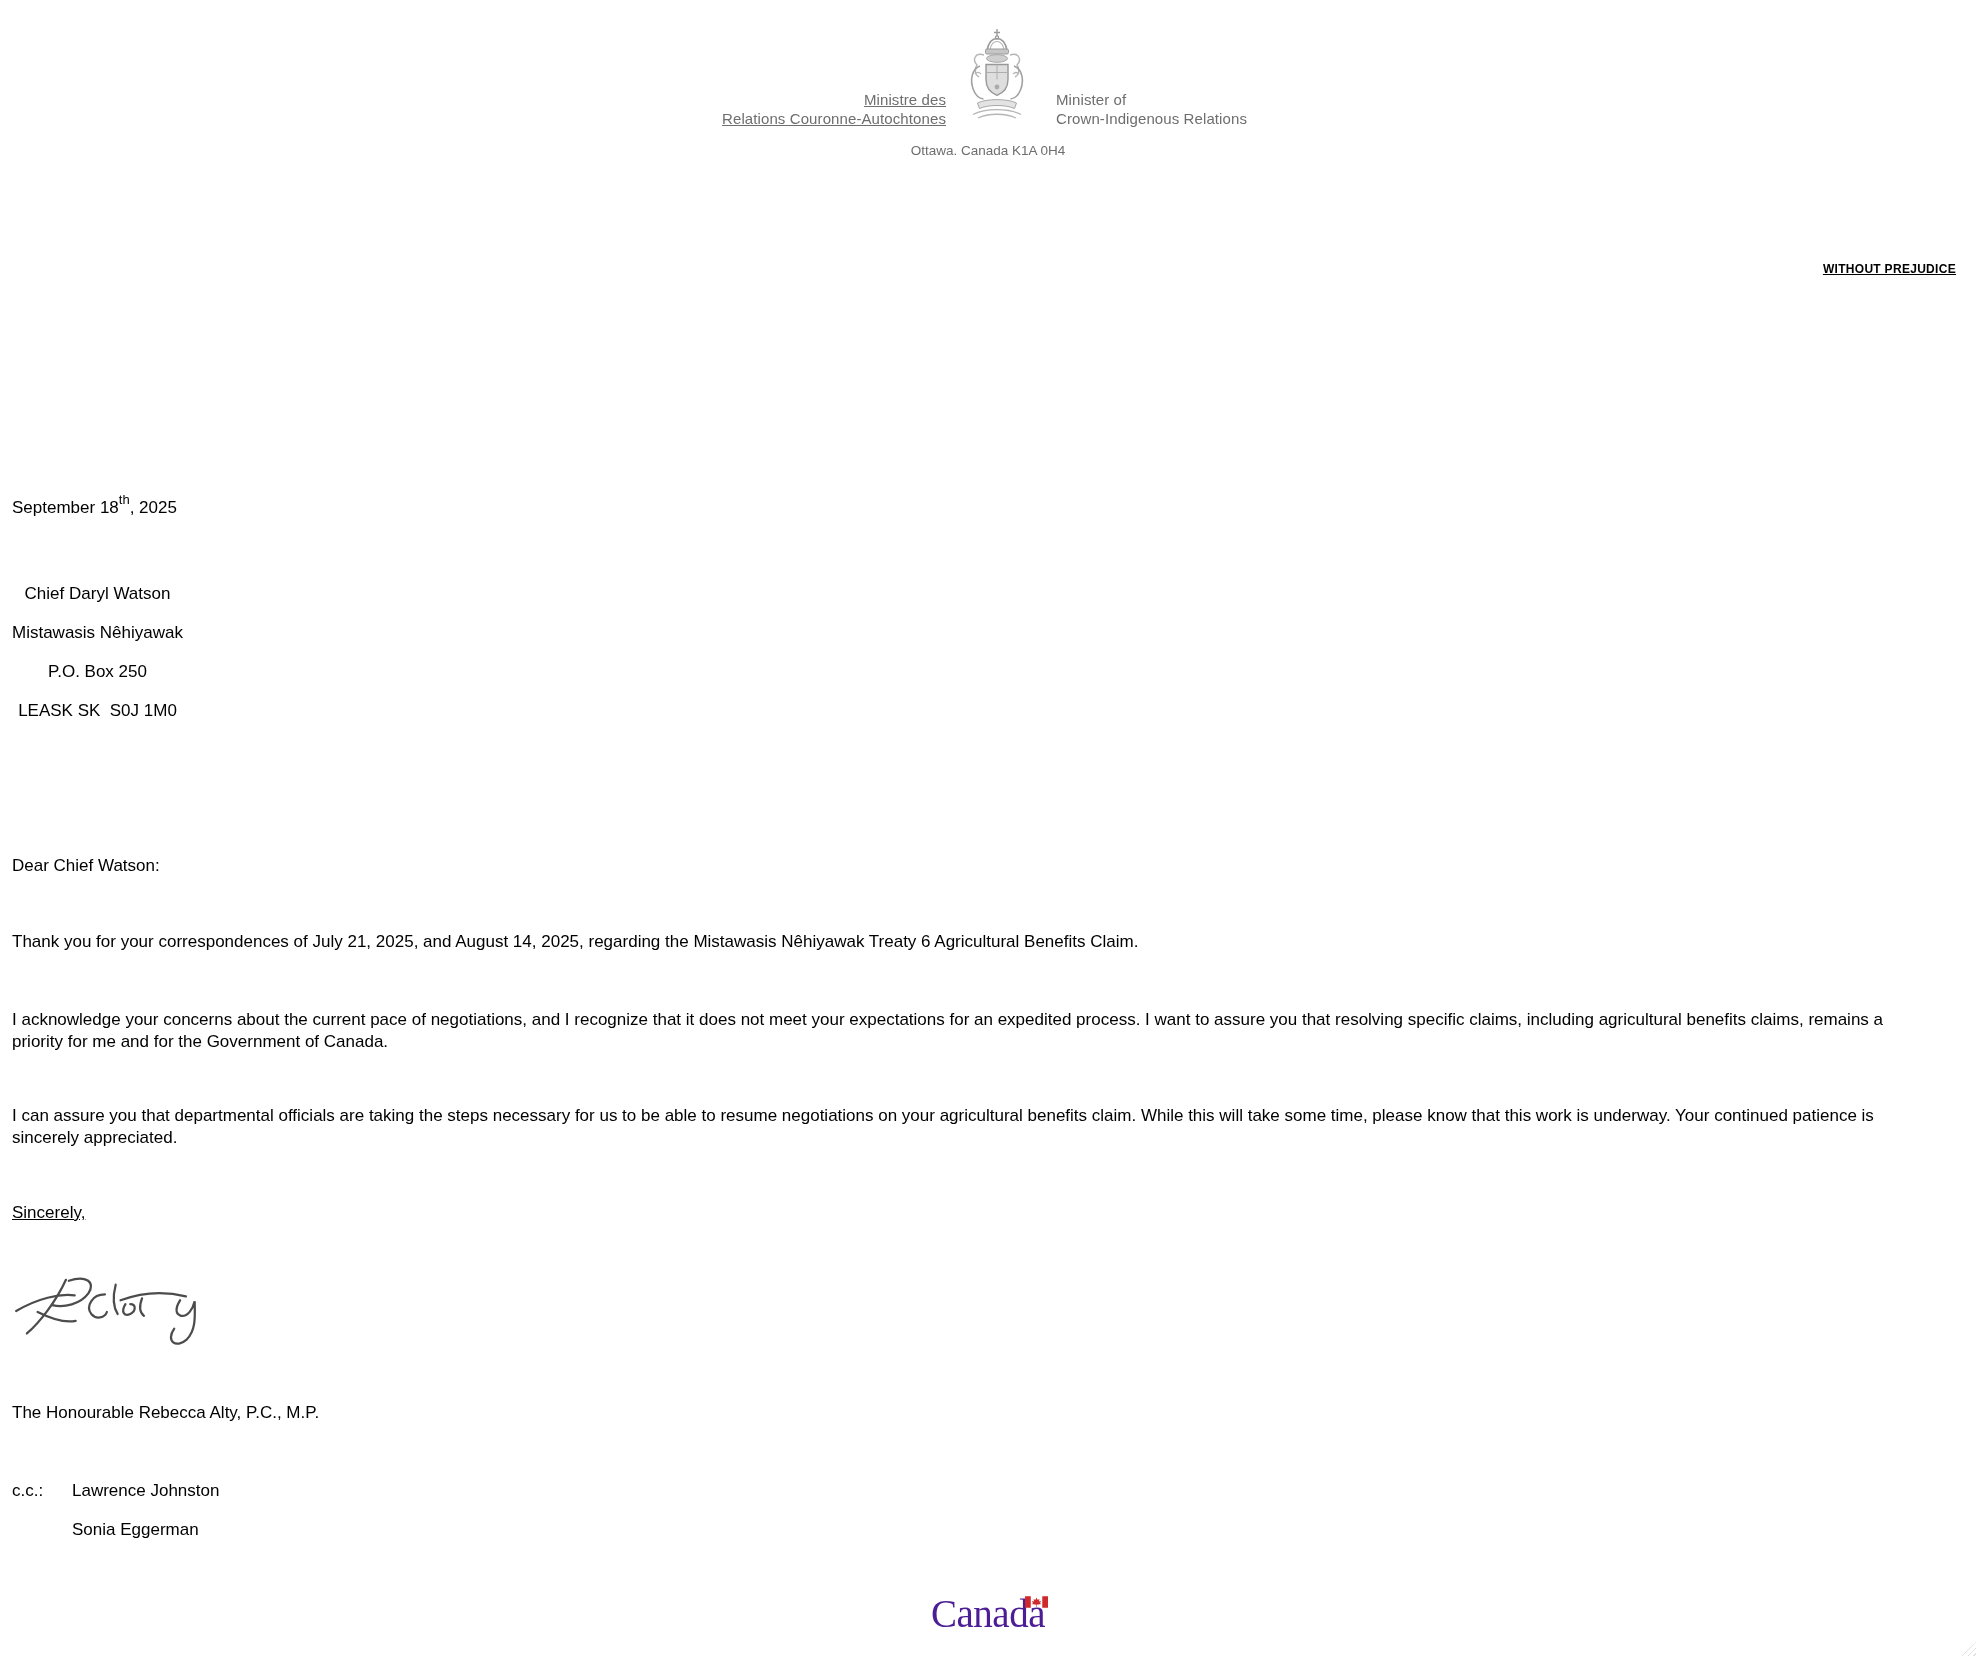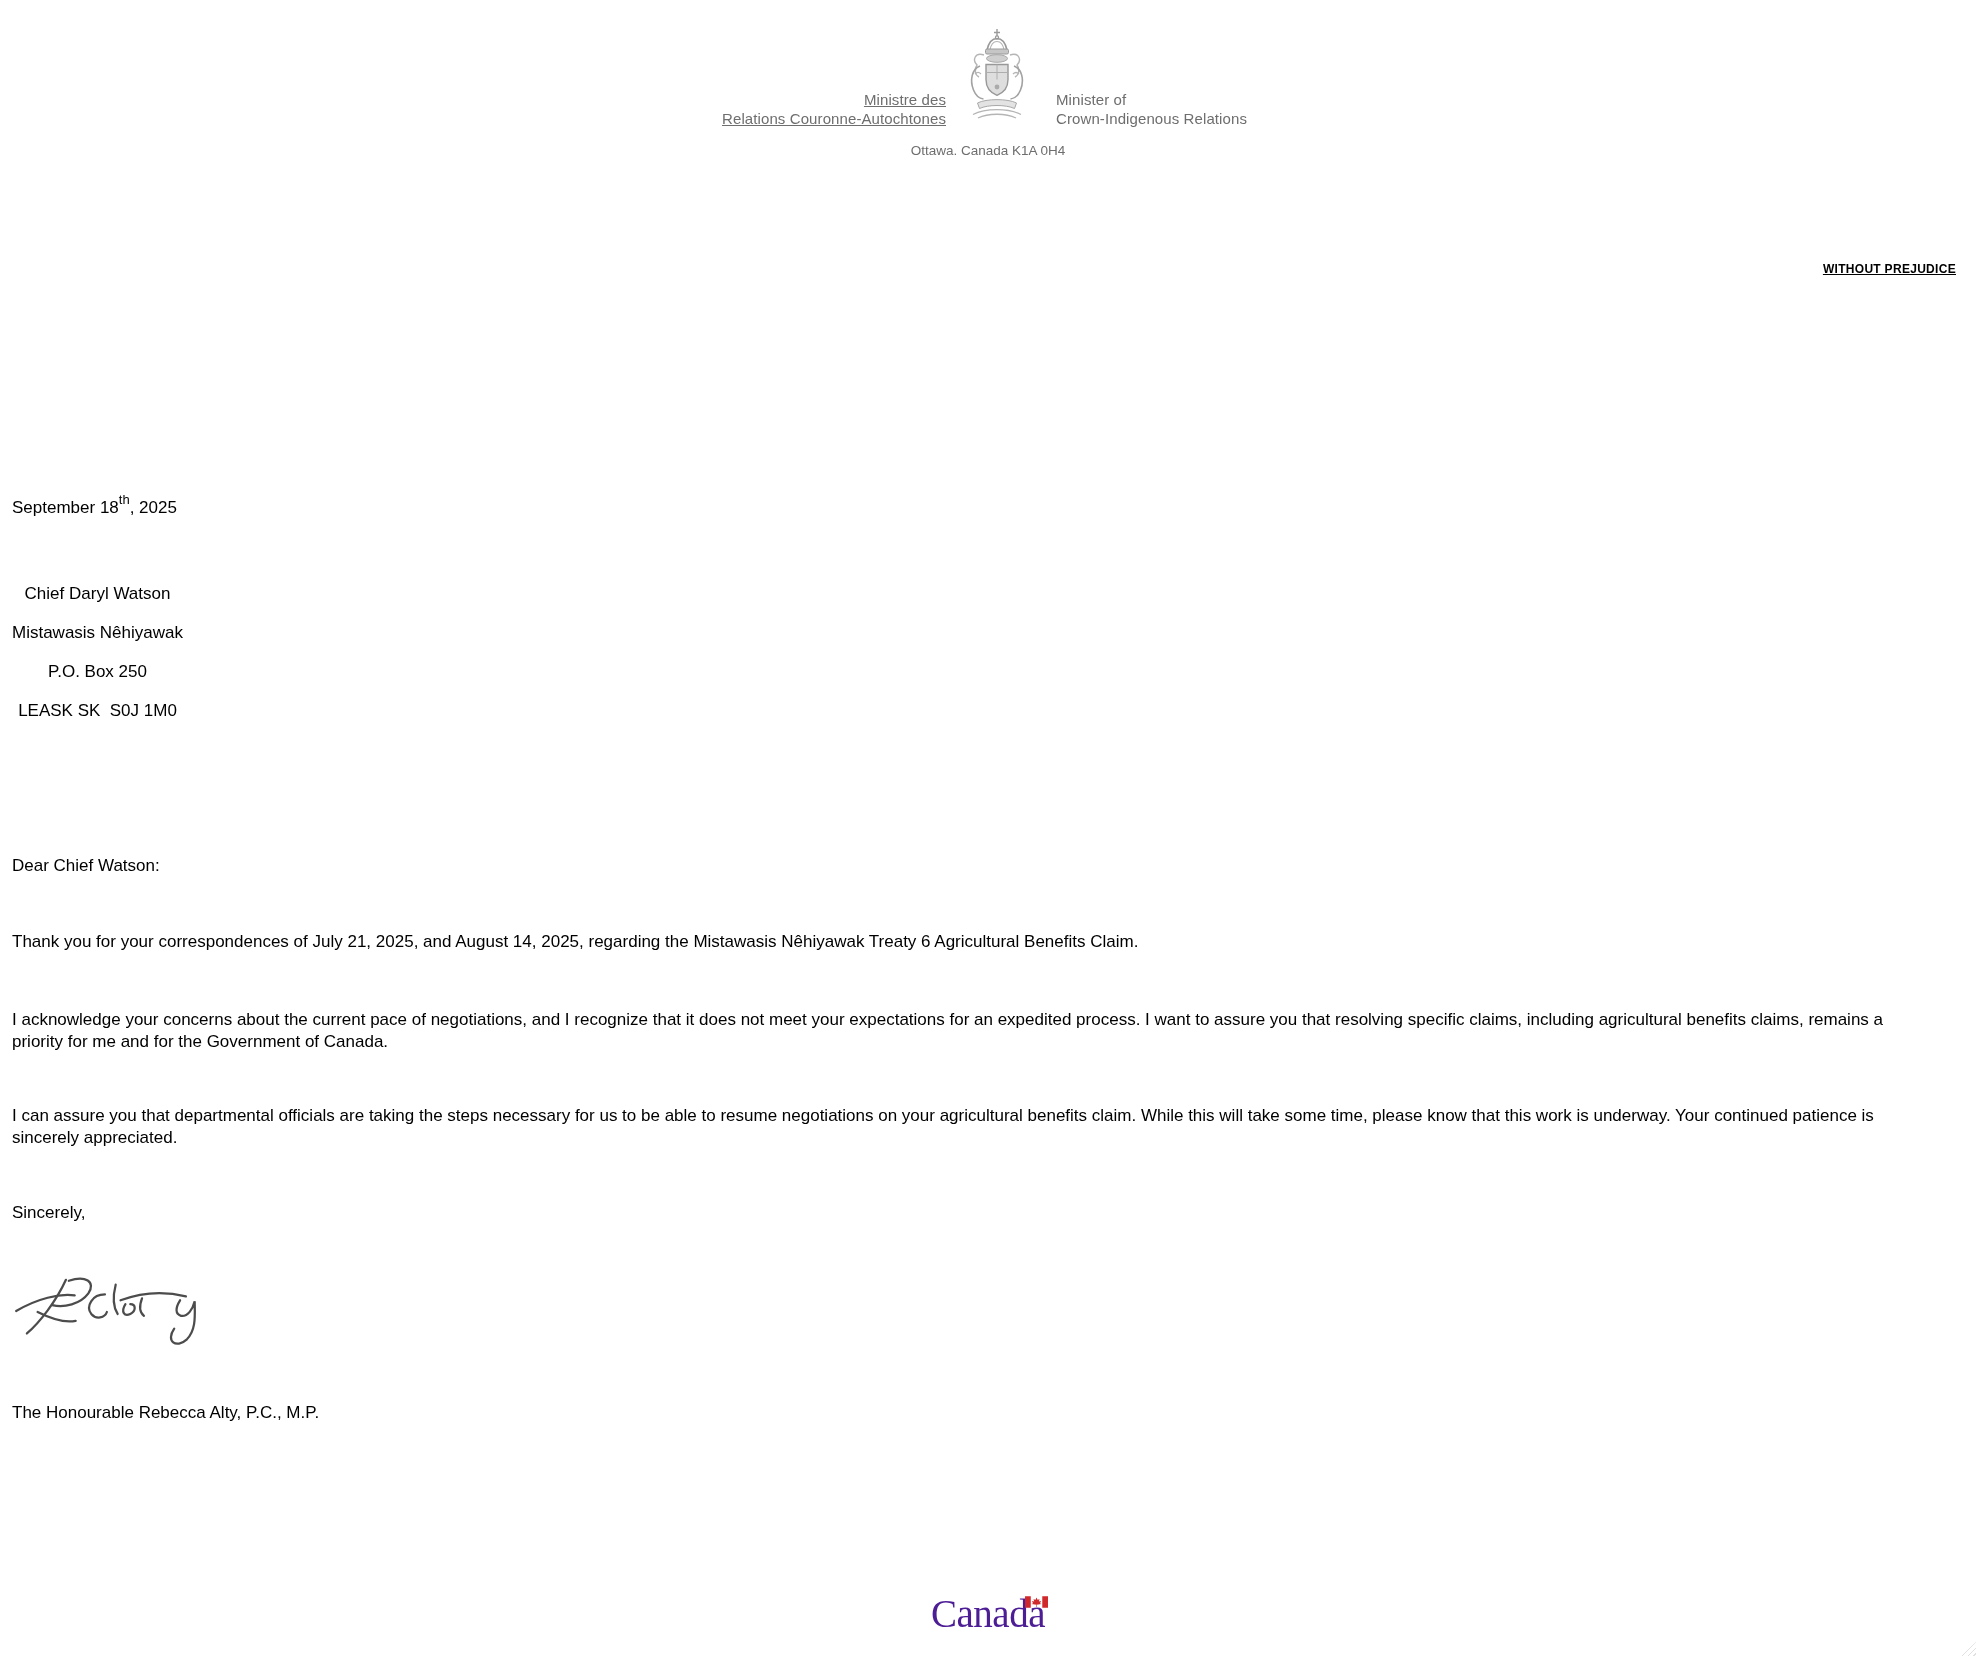--- a/index.html
+++ b/index.html
@@ -44,21 +44,21 @@
   .salutation { position: absolute; top: 856px; left: 12px; font-size: 17px; }
 
   .para {
     position: absolute; left: 12px; width: 1910px;
     font-size: 17px; line-height: 22px; margin: 0;
   }
   .p1 { top: 931px; }
   .p2 { top: 1009px; }
   .p3 { top: 1105px; }
 
-  .valediction { position: absolute; top: 1203px; left: 12px; font-size: 17px; }
+  .valediction { position: absolute; top: 1203px; left: 12px; font-size: 17px; text-decoration: underline; }
   .signature { position: absolute; top: 1272px; left: 10px; }
   .signatory { position: absolute; top: 1403px; left: 12px; font-size: 17px; }
 
   .cc { position: absolute; top: 1481px; left: 12px; font-size: 17px; display: flex; }
   .cc-label { width: 60px; }
   .cc-names div { line-height: 20px; margin-bottom: 19px; }
 
   
   .wordmark {
     position: absolute; top: 1591px; left: 50%; transform: translateX(-50%);
@@ -147,20 +147,27 @@
     <path d="M97 23 C84 23 77 35 83 43 C88 49 97 47 99 41"></path>
     <path d="M108 13 C105 25 105 35 110 43"></path>
     <path d="M118 33 C113 41 117 46 123 43 C129 40 129 33 123 33"></path>
     <path d="M135 27 C132 35 132 41 137 45"></path>
     <path d="M113 29 C137 20 160 20 180 25"></path>
     <path d="M174 29 C169 37 169 43 175 45 C182 46 187 38 189 30 C189 43 191 59 181 69 C170 79 159 71 168 58"></path>
   </svg>
 
   <div class="signatory">The Honourable Rebecca Alty, P.C., M.P.</div>
 
+  <div class="cc">
+    <span class="cc-label">c.c.:</span>
+    <div class="cc-names">
+      <div>Lawrence Johnston</div>
+      <div>Sonia Eggerman</div>
+    </div>
+  </div>
 
   <footer class="wordmark">
     <span>Canada</span>
     <svg class="flag" width="23" height="12" viewBox="0 0 24 12">
       <rect x="0" y="0" width="6" height="12" fill="#d0292b"></rect>
       <rect x="18" y="0" width="6" height="12" fill="#d0292b"></rect>
       <polygon fill="#d0292b" points="12,1.2 13,3.6 15.2,3 14.4,5.4 16.8,5 15.6,7.2 17.2,8 12,8.8 6.8,8 8.4,7.2 7.2,5 9.6,5.4 8.8,3 11,3.6"></polygon>
       <rect x="11.7" y="8.6" width="0.6" height="2.6" fill="#d0292b"></rect>
     </svg>
   </footer>

